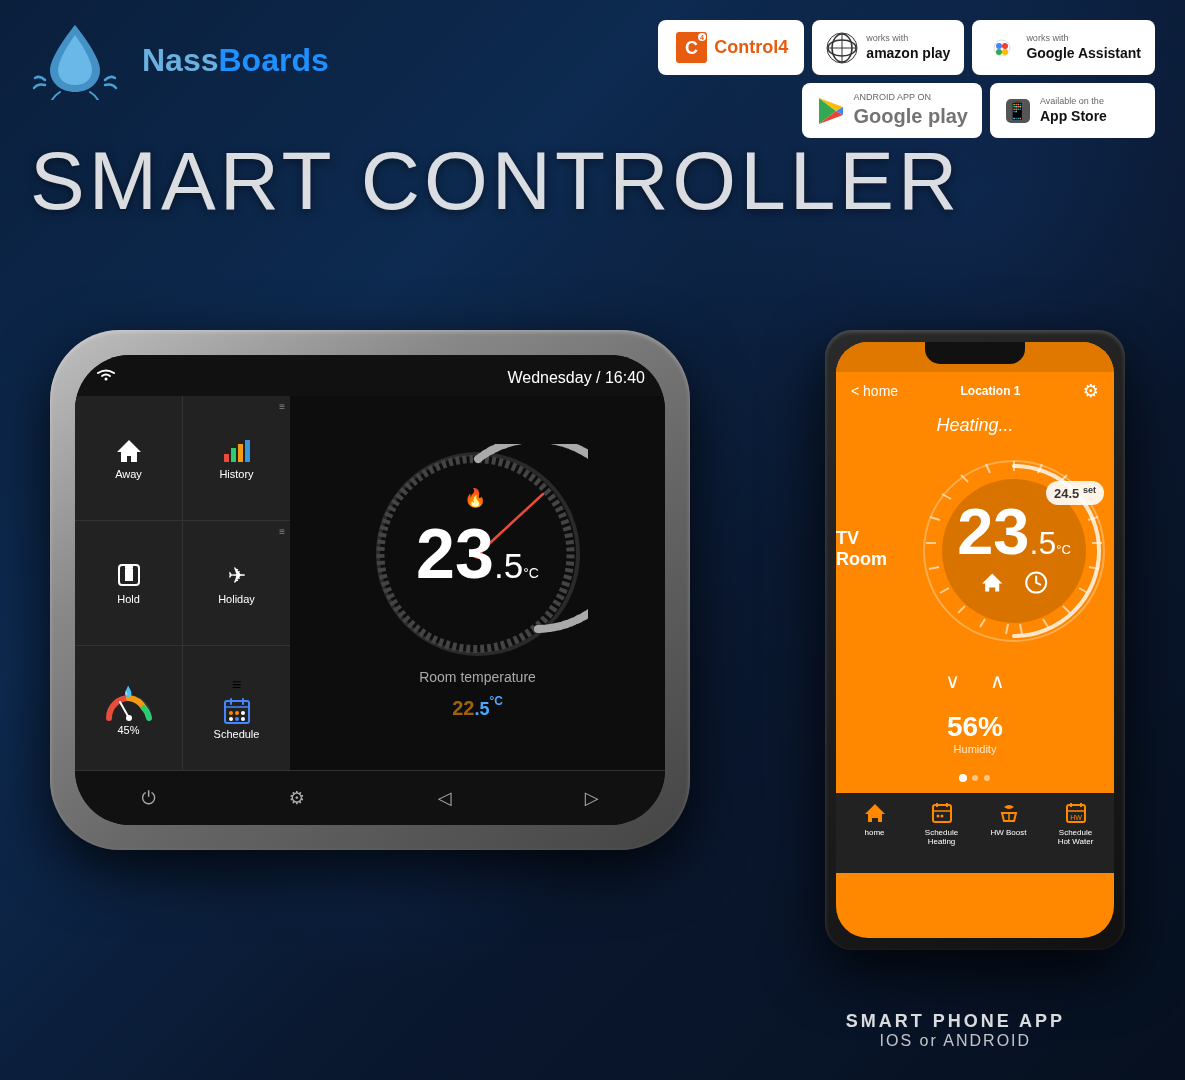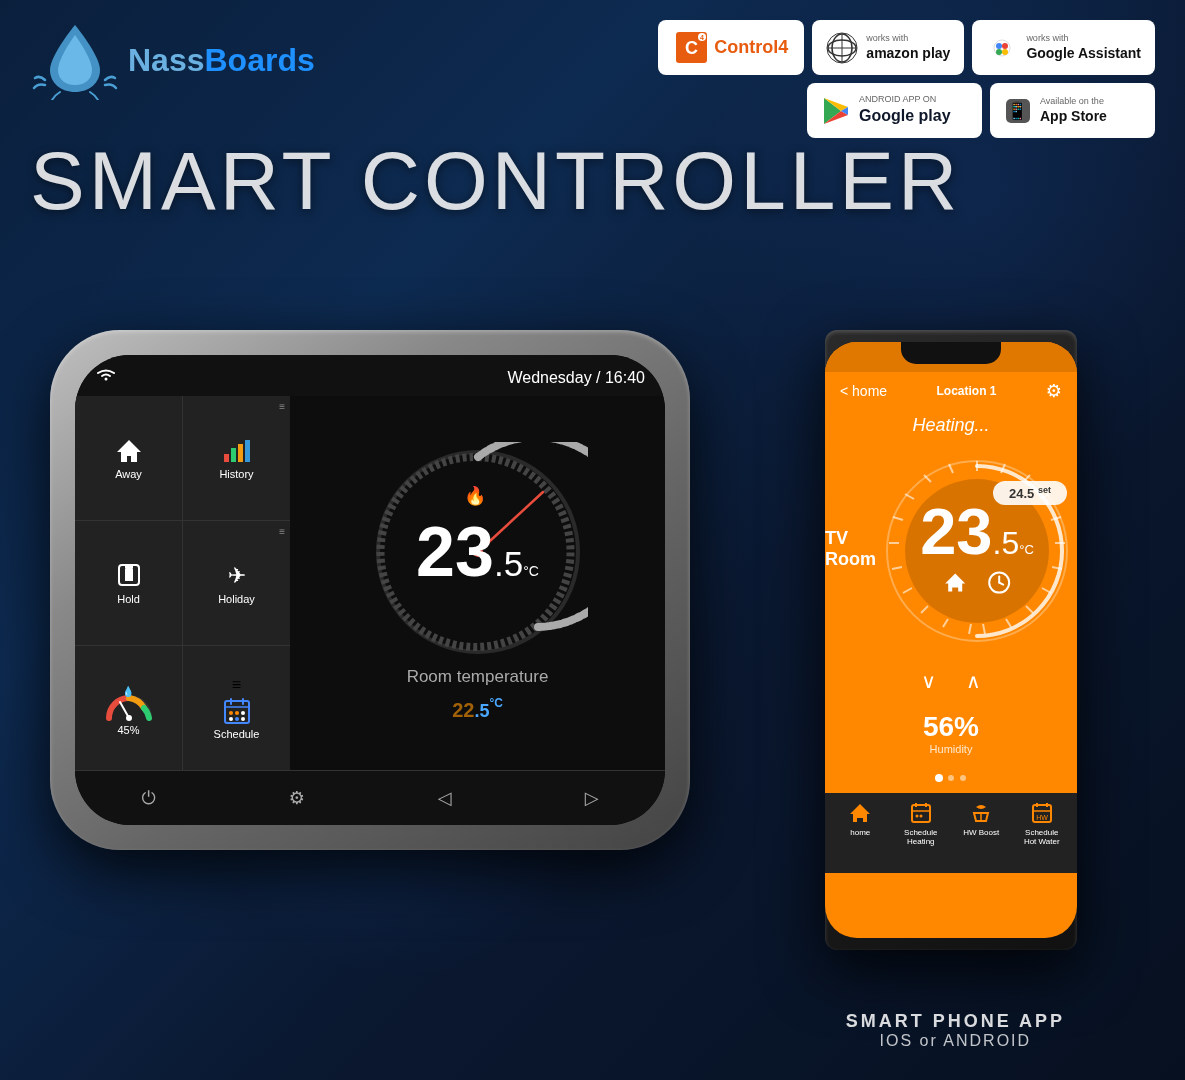--- a/index.html
+++ b/index.html
@@ -27,21 +27,21 @@
       right: 0;
       display: flex;
       align-items: flex-start;
       justify-content: space-between;
       padding: 0 30px;
     }
 
     .logo-area {
       display: flex;
       align-items: center;
-      gap: 8px;
+      gap: 22px;
     }
 
     .logo-icon {
       width: 90px;
       height: 80px;
     }
 
     .logo-text {
       font-size: 32px;
       font-weight: bold;
@@ -248,21 +248,21 @@
     .temp-main {
       position: absolute;
       top: 50%;
       left: 50%;
       transform: translate(-50%, -50%);
       text-align: center;
     }
 
     .room-temp-label {
       color: #aaa;
-      font-size: 17px;
+      font-size: 14px;
       margin-top: 5px;
     }
 
     .setpoint-temp {
       color: #4aa8ff;
       font-size: 28px;
       font-weight: bold;
       margin-top: 5px;
     }
 
@@ -285,24 +285,24 @@
     
     .phone-device {
       position: absolute;
       top: 330px;
       right: 40px;
       width: 320px;
       height: 640px;
     }
 
     .phone-outer {
-      width: 252px;
+      width: 300px;
       height: 620px;
       background: linear-gradient(145deg, #2a2a2a 0%, #111 100%);
-      border-radius: 12px;
+      border-radius: 27px;
       display: flex;
       align-items: center;
       justify-content: center;
       box-shadow: 0 20px 60px rgba(0,0,0,0.8), inset 0 2px 4px rgba(255,255,255,0.2);
       position: relative;
     }
 
     .phone-inner {
       width: 278px;
       height: 596px;
@@ -381,21 +381,21 @@
       gap: 20px;
       margin: 5px 0;
     }
 
     .phone-setpoint-badge {
       position: absolute;
       top: 30px;
       right: 10px;
       background: rgba(255,255,255,0.9);
       border-radius: 20px;
-      padding: 4px 16px;
+      padding: 4px 8px;
       font-size: 13px;
       color: #333;
       font-weight: bold;
     }
 
     .phone-arrows {
       display: flex;
       justify-content: center;
       gap: 30px;
       padding: 8px 0;
@@ -516,21 +516,21 @@
 
       <div class="badge" style="min-width:175px;">
         <svg width="30" height="30" viewBox="0 0 30 30">
           <polygon points="3,2 3,28 20,15" fill="#34a853"></polygon>
           <polygon points="3,2 20,15 27,11" fill="#fbbc04"></polygon>
           <polygon points="3,28 20,15 27,19" fill="#ea4335"></polygon>
           <polygon points="27,11 20,15 27,19" fill="#4285f4"></polygon>
         </svg>
         <div class="badge-text">
           <div class="small">ANDROID APP ON</div>
-          <div style="font-size:16px;font-weight:bold;color:#0f172a;">Google play</div>
+          <div style="font-size:20px;font-weight:bold;color:#737373;">Google play</div>
         </div>
       </div>
 
       <div class="badge" style="min-width:165px;">
         <svg width="28" height="28" viewBox="0 0 28 28">
           <rect x="2" y="2" width="24" height="24" rx="5" fill="#555"></rect>
           <text x="14" y="20" text-anchor="middle" fill="white" font-size="18">📱</text>
         </svg>
         <div class="badge-text">
           <div class="small">Available on the</div>

